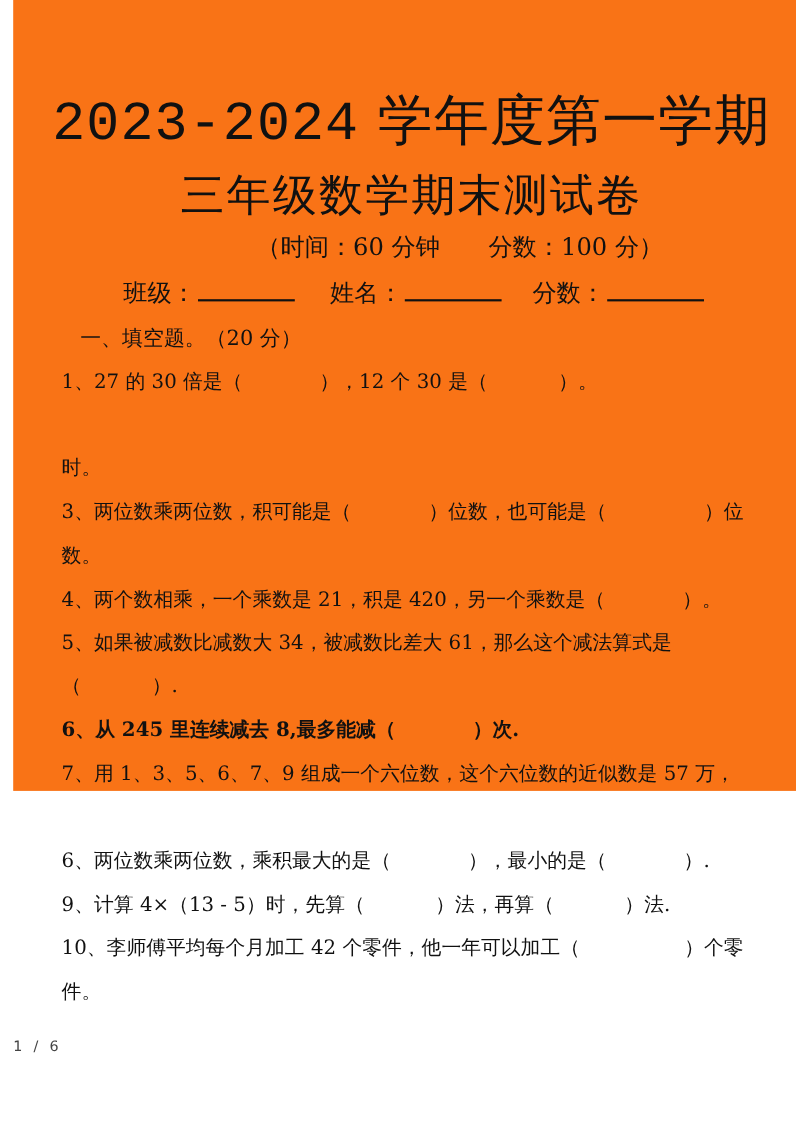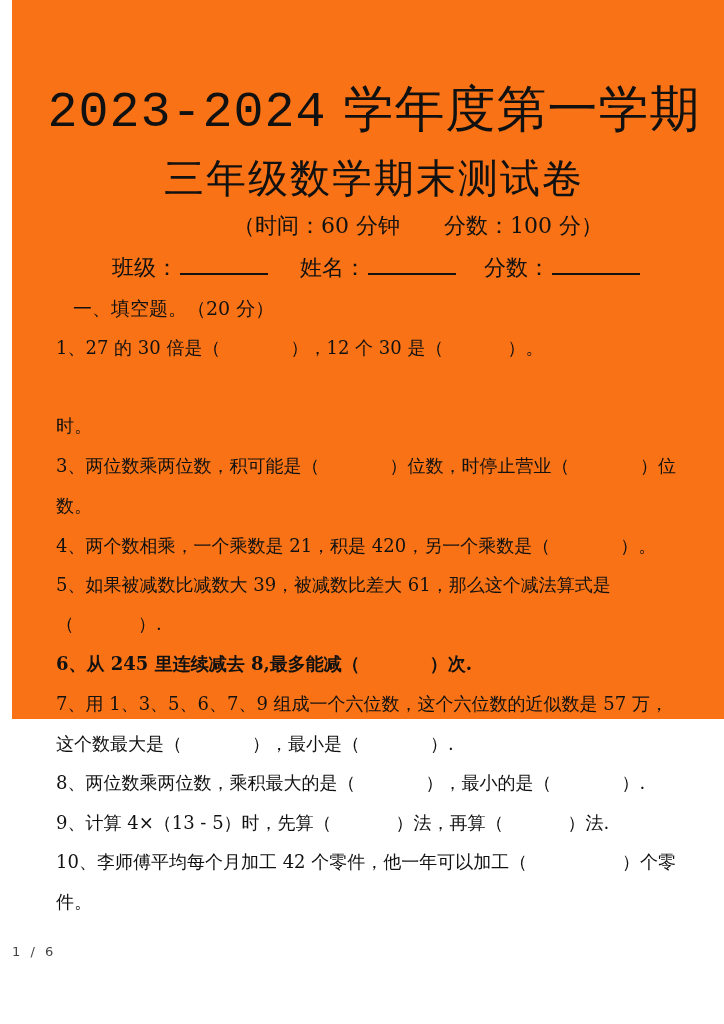--- a/index.html
+++ b/index.html
@@ -82,45 +82,42 @@
 
   <div class="section">一、填空题。（20 分）</div>
 
   <div class="q" style="top:334px;">
     <span>1、27 的 30 倍是（</span><span class="blank-lg"></span><span>），12 个 30 是（</span><span class="blank"></span><span>）。</span>
   </div>
 
   <div class="q" style="top:412px;">时。</div>
 
   <div class="q" style="top:452px;">
-    <span>3、两位数乘两位数，积可能是（</span><span class="blank-lg"></span><span>）位数，时停止营业（</span><span class="blank-lg"></span>
+    <span>3、两位数乘两位数，积可能是（</span><span class="blank-lg"></span><span>）位数，也可能是（</span><span class="blank-lg"></span>
     <span class="right">）位</span>
   </div>
   <div class="q" style="top:492px;">数。</div>
 
   <div class="q" style="top:532px;">
     <span>4、两个数相乘，一个乘数是 21，积是 420，另一个乘数是（</span><span class="blank-lg"></span><span>）。</span>
   </div>
 
-  <div class="q" style="top:571px;">5、如果被减数比减数大 39，被减数比差大 61，那么这个减法算式是</div>
+  <div class="q" style="top:571px;">5、如果被减数比减数大 34，被减数比差大 61，那么这个减法算式是</div>
   <div class="q" style="top:610px;">
     <span>（</span><span class="blank"></span><span>）.</span>
   </div>
 
   <div class="q" style="top:650px;font-weight:bold;">
     <span>6、从 245 里连续减去 8,最多能减（</span><span class="blank-lg"></span><span>）次.</span>
   </div>
 
   <div class="q" style="top:690px;">7、用 1、3、5、6、7、9 组成一个六位数，这个六位数的近似数是 57 万，</div>
-  <div class="q" style="top:730px;">
-    <span>这个数最大是（</span><span class="blank-lg"></span><span>），最小是（</span><span class="blank-lg"></span><span>）.</span>
-  </div>
 
   <div class="q" style="top:769px;">
-    <span>8、两位数乘两位数，乘积最大的是（</span><span class="blank-lg"></span><span>），最小的是（</span><span class="blank-lg"></span><span>）.</span>
+    <span>6、两位数乘两位数，乘积最大的是（</span><span class="blank-lg"></span><span>），最小的是（</span><span class="blank-lg"></span><span>）.</span>
   </div>
 
   <div class="q" style="top:809px;">
     <span>9、计算 4×（13 - 5）时，先算（</span><span class="blank"></span><span>）法，再算（</span><span class="blank"></span><span>）法.</span>
   </div>
 
   <div class="q" style="top:848px;">
     <span>10、李师傅平均每个月加工 42 个零件，他一年可以加工（</span><span class="blank-lg"></span>
     <span class="right">）个零</span>
   </div>

